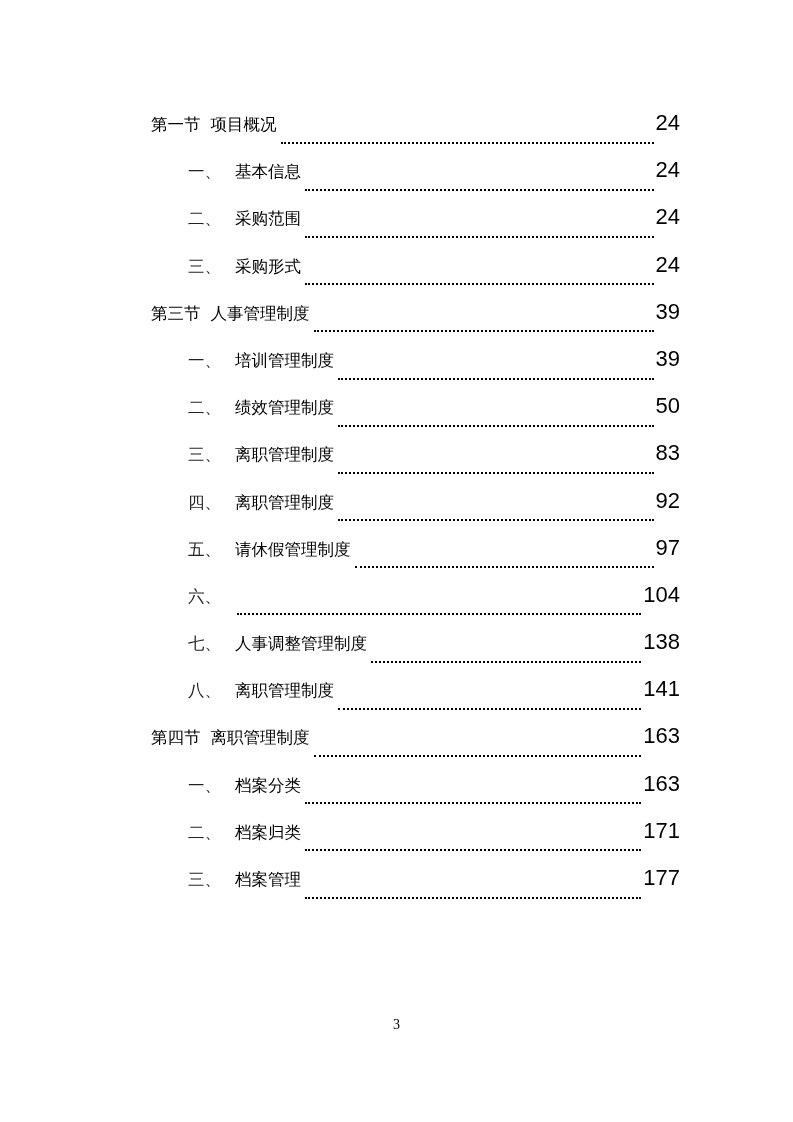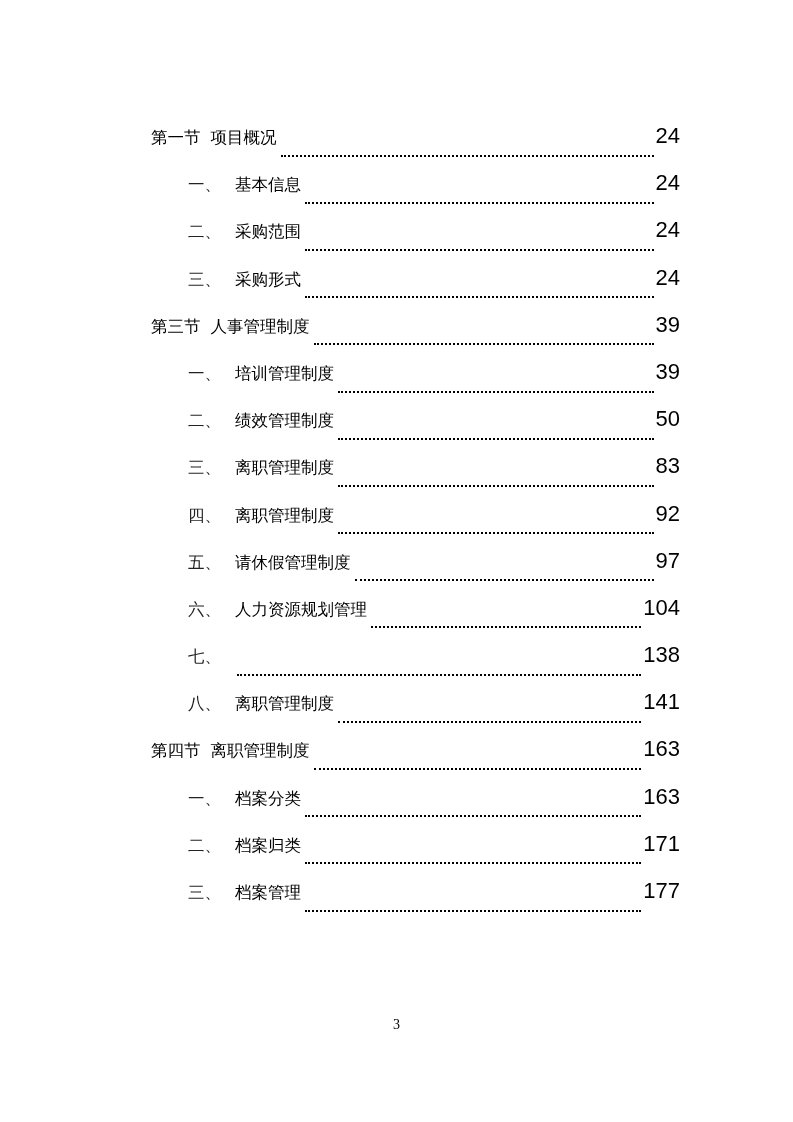--- a/index.html
+++ b/index.html
@@ -13,21 +13,20 @@
       position: relative;
       overflow: hidden;
       font-family: "DejaVu Sans", "Liberation Sans", sans-serif;
       color: #000000;
     }
     .toc {
       position: absolute;
       left: 151px;
       top: 108px;
       width: 529px;
-      margin-top: 13px;
     }
     .toc-row {
       display: flex;
       align-items: baseline;
       height: 47.2px;
       font-size: 16.5px;
       line-height: 30px;
       white-space: nowrap;
     }
     .toc-row.level-2 {
@@ -131,26 +130,26 @@
     <span class="toc-page">92</span>
   </div>
   <div class="toc-row level-2">
     <span class="toc-prefix">五、</span>
     <span class="toc-title">请休假管理制度</span>
     <span class="toc-leader"></span>
     <span class="toc-page">97</span>
   </div>
   <div class="toc-row level-2">
     <span class="toc-prefix">六、</span>
-    <span class="toc-title">人力资源规划管理</span>
     <span class="toc-leader"></span>
     <span class="toc-page">104</span>
   </div>
   <div class="toc-row level-2">
     <span class="toc-prefix">七、</span>
+    <span class="toc-title">人事调整管理制度</span>
     <span class="toc-leader"></span>
     <span class="toc-page">138</span>
   </div>
   <div class="toc-row level-2">
     <span class="toc-prefix">八、</span>
     <span class="toc-title">离职管理制度</span>
     <span class="toc-leader"></span>
     <span class="toc-page">141</span>
   </div>
   <div class="toc-row level-1">

